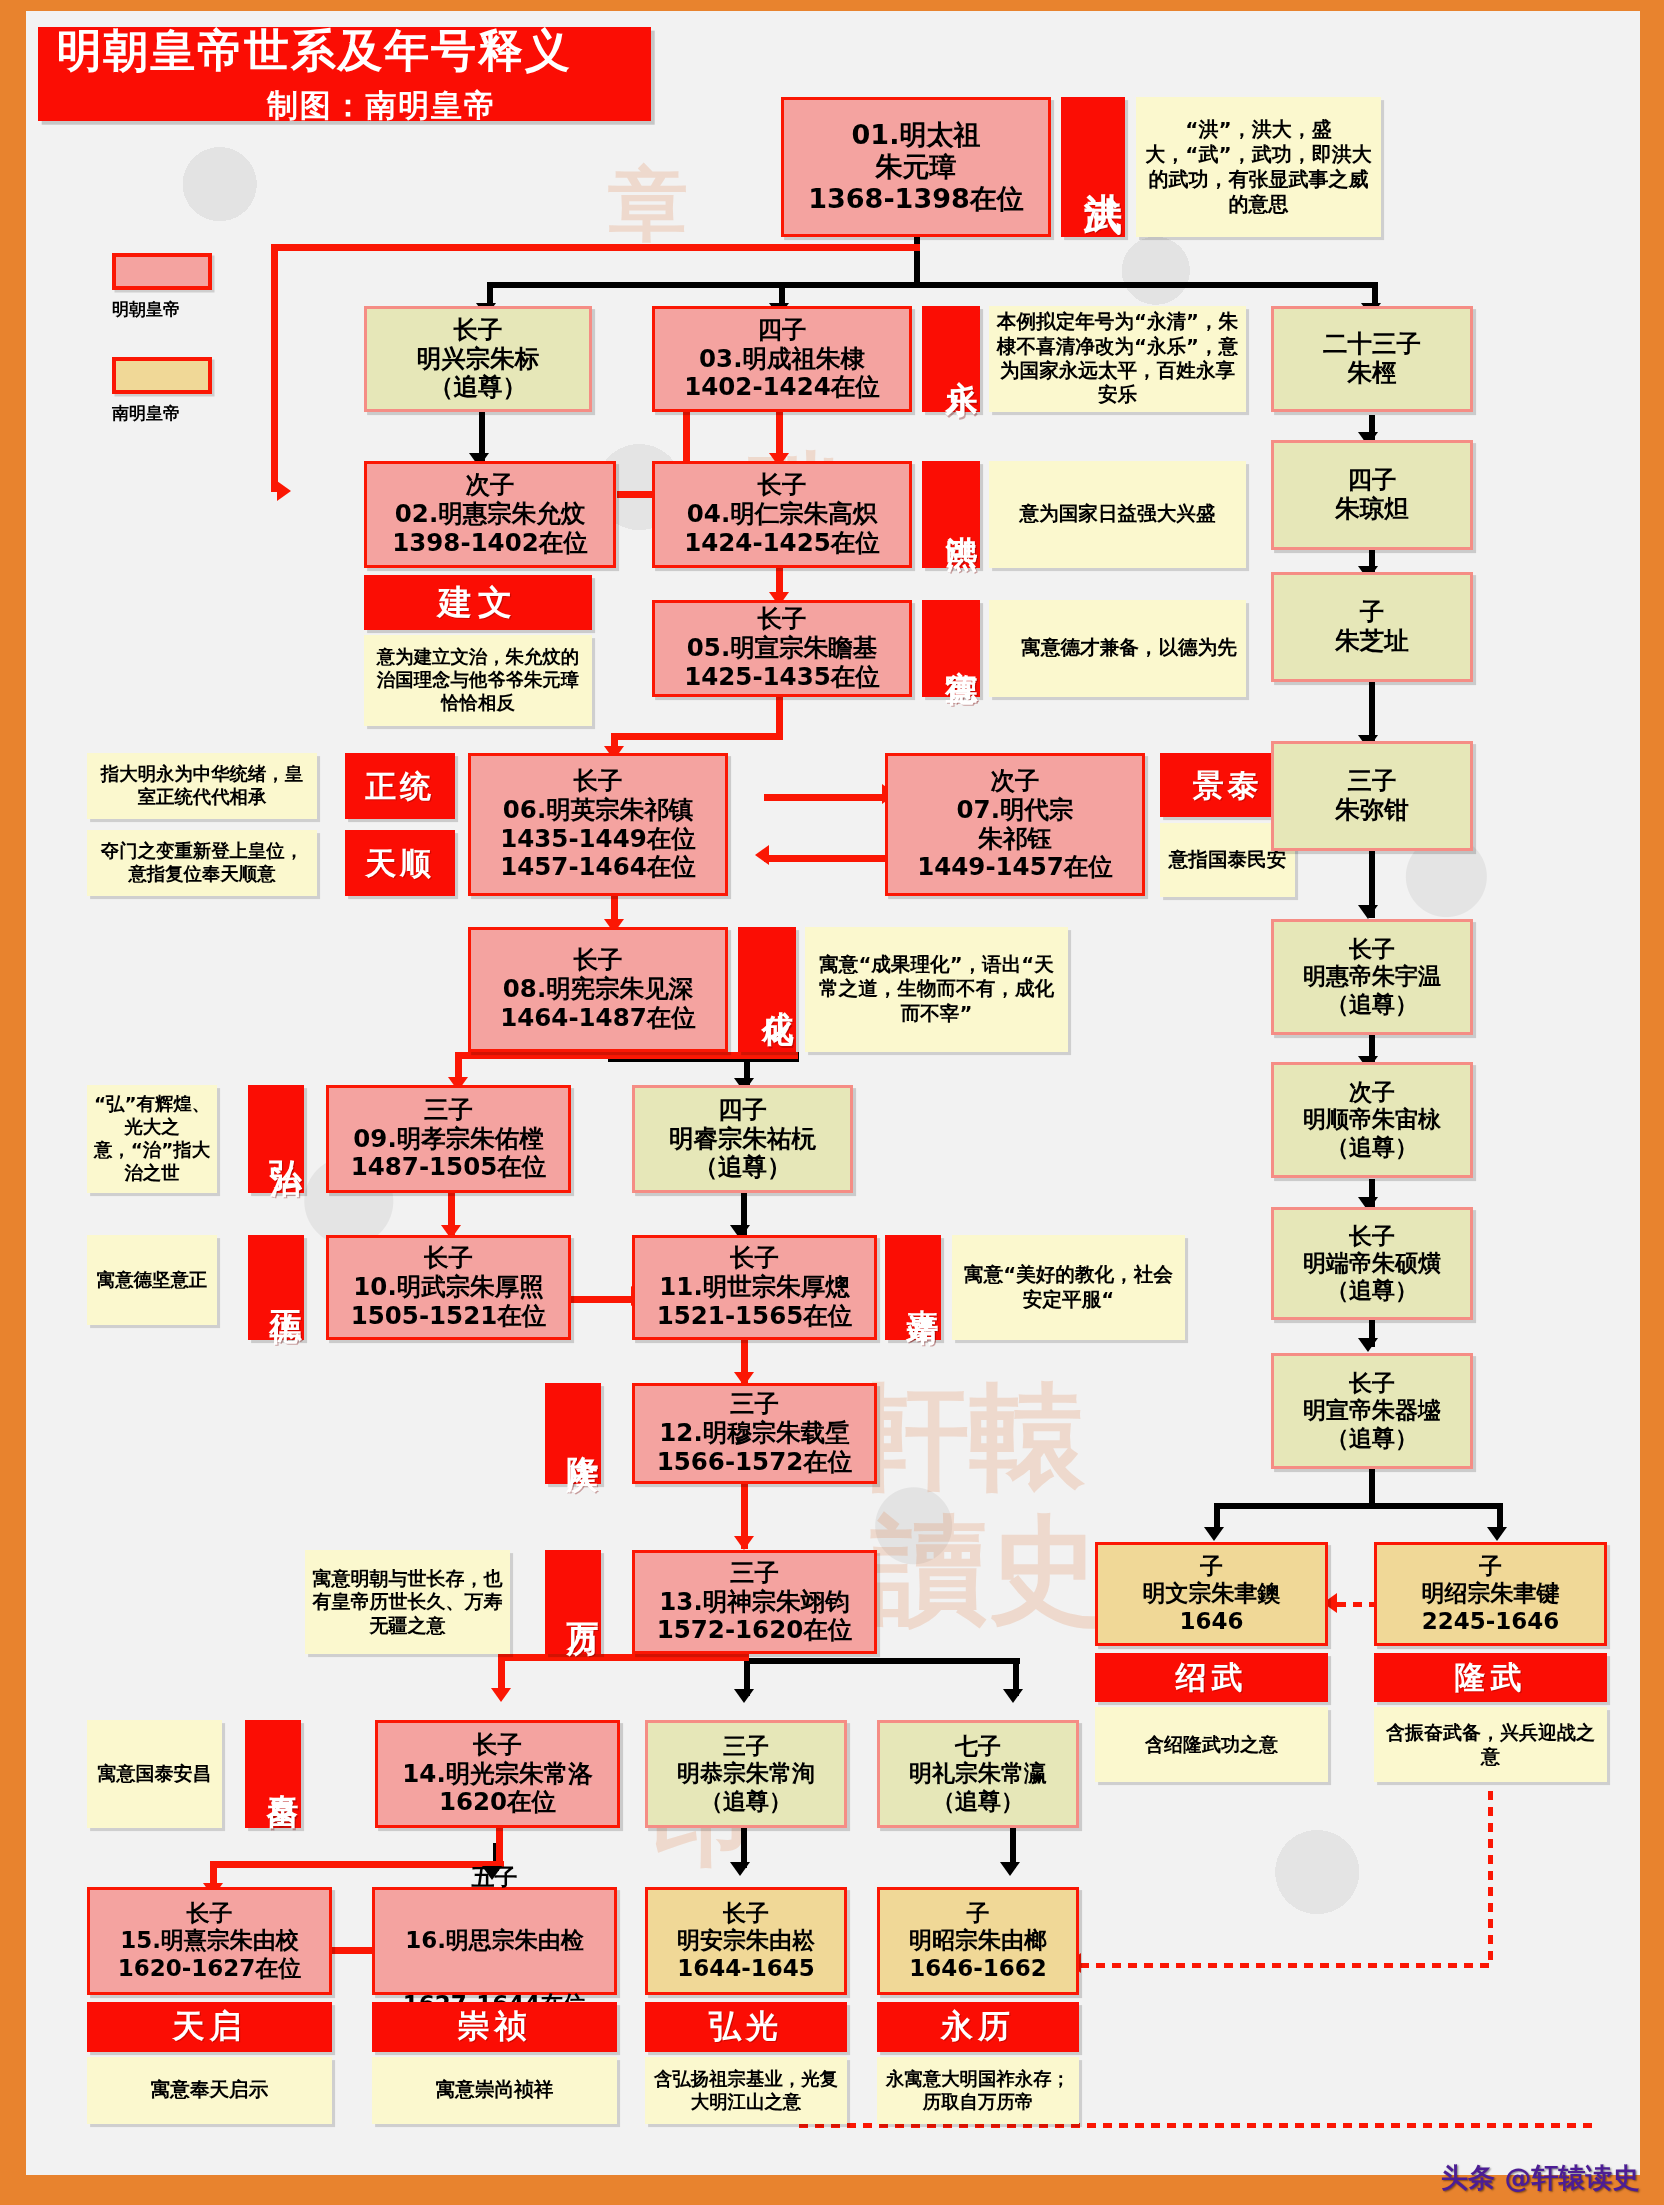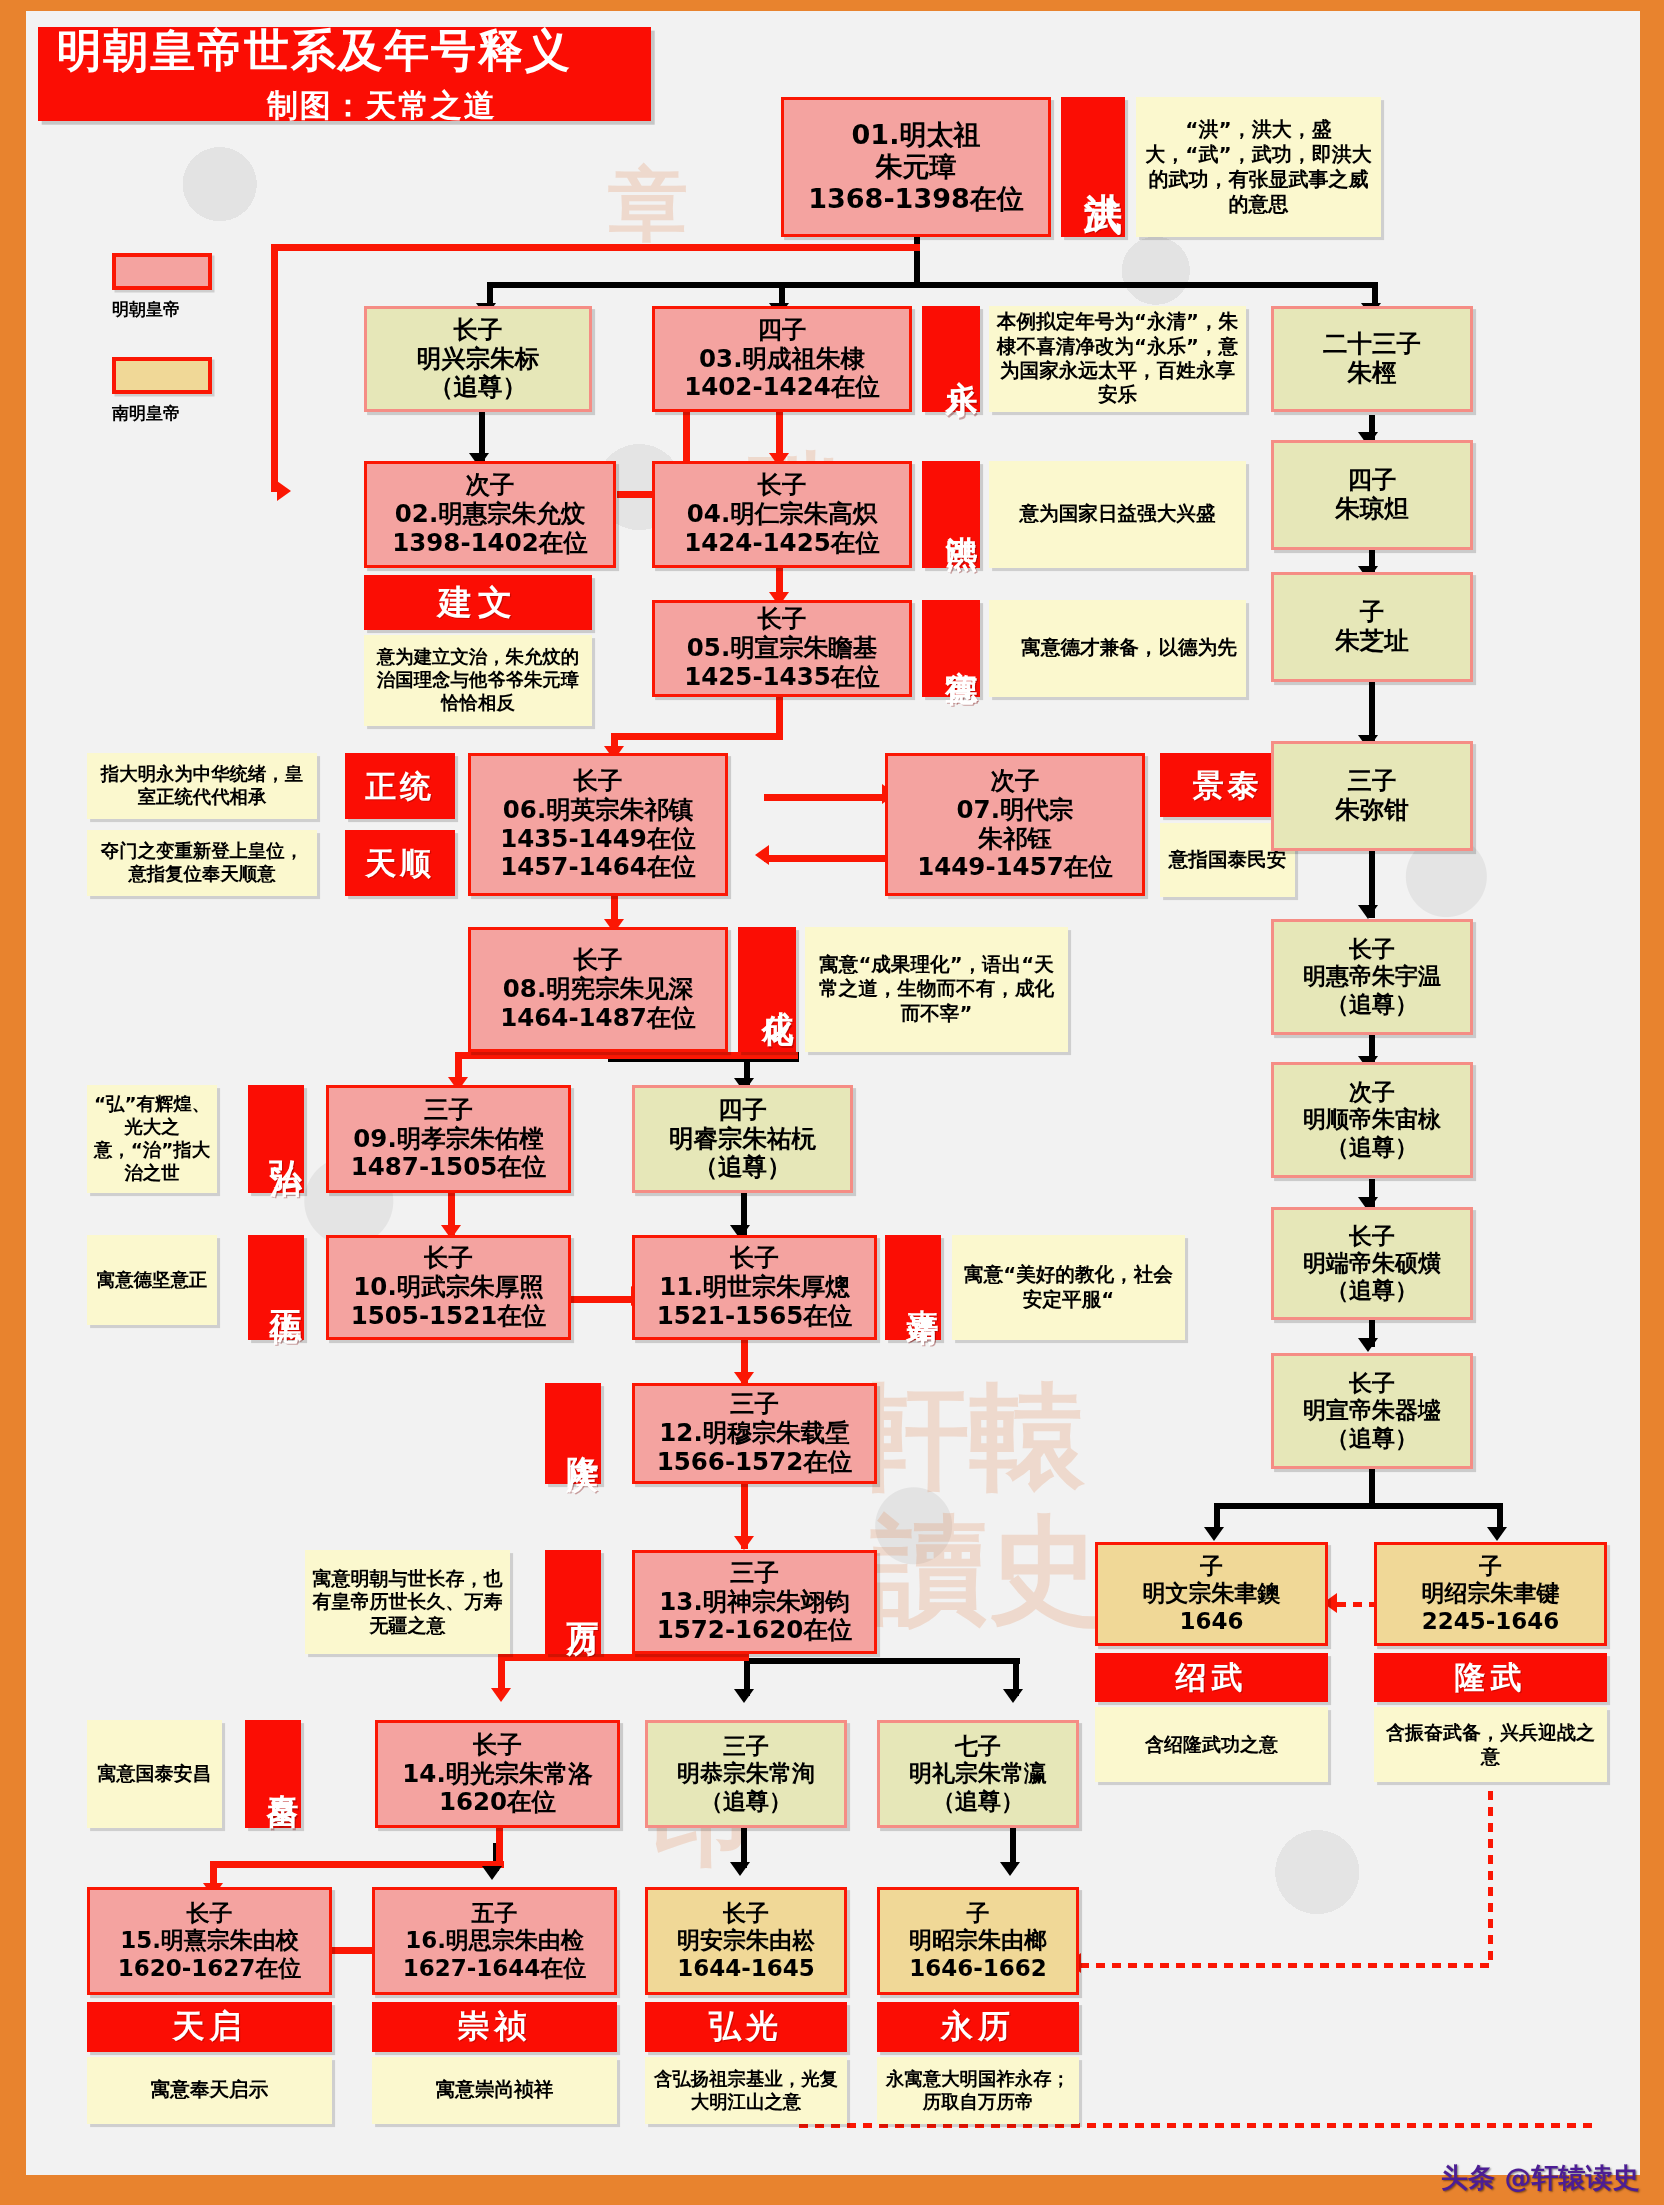--- a/index.html
+++ b/index.html
@@ -103,21 +103,21 @@
 <div id="canvas">
 
   <div class="seal" style="left:582px;top:141px;font-size:80px;">章</div>
   <div class="seal" style="left:723px;top:423px;font-size:92px;">瑞</div>
   <div class="seal" style="left:827px;top:1348px;font-size:116px;">軒轅</div>
   <div class="seal" style="left:845px;top:1482px;font-size:116px;">讀史</div>
   <div class="seal" style="left:625px;top:1746px;font-size:98px;">印</div>
 
   <div id="title">
     <div class="t1">明朝皇帝世系及年号释义</div>
-    <div class="t2">制图：天常之道</div>
+    <div class="t2">制图：南明皇帝</div>
   </div>
 
   <div class="lgswatch" style="left:86px;top:242px;background:#f4a3a0;"></div>
   <div class="lglabel" style="left:86px;top:287px;">明朝皇帝</div>
   <div class="lgswatch" style="left:86px;top:346px;background:#f0d897;"></div>
   <div class="lglabel" style="left:86px;top:391px;">南明皇帝</div>
 
   <div class="layer">
 
     <div class="ln" style="left:888px;top:225px;width:6.1px;height:51px;"></div>
@@ -488,21 +488,21 @@
     <span>七子</span>
     <span>明礼宗朱常瀛</span>
     <span>（追尊）</span>
   </div>
 
   <div class="box emp" style="left:61px;top:1876px;width:245px;height:108px;font-size:23px;">
     <span>长子</span>
     <span>15.明熹宗朱由校</span>
     <span>1620-1627在位</span>
   </div>
-  <div class="box emp" style="left:346px;top:1876px;width:245px;height:108px;font-size:23px;">
+  <div class="box emp" style="left:346px;top:1876px;width:245px;height:108px;font-size:23px;gap:36px;">
     <span>五子</span>
     <span>16.明思宗朱由检</span>
     <span>1627-1644在位</span>
   </div>
   <div class="box south" style="left:619px;top:1876px;width:202px;height:108px;font-size:23px;">
     <span>长子</span>
     <span>明安宗朱由崧</span>
     <span>1644-1645</span>
   </div>
   <div class="box south" style="left:851px;top:1876px;width:202px;height:108px;font-size:23px;">

